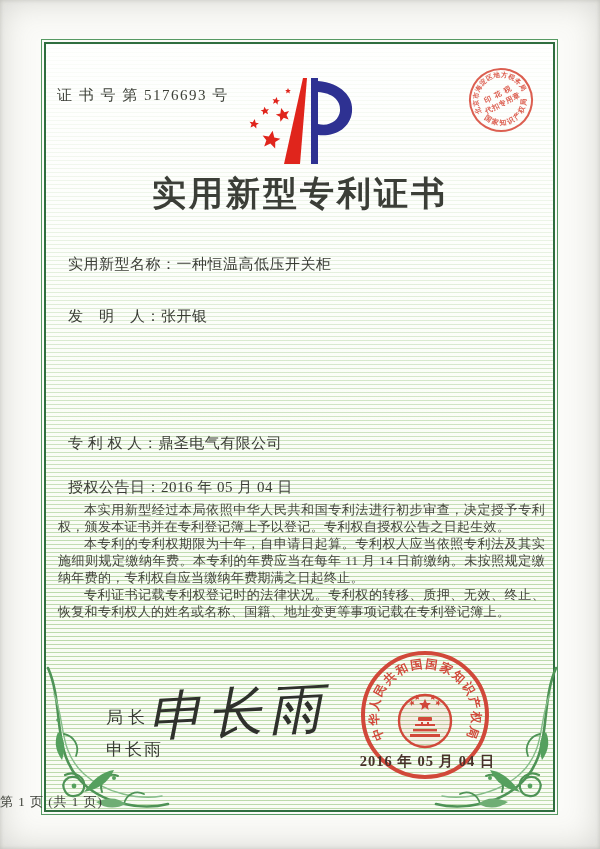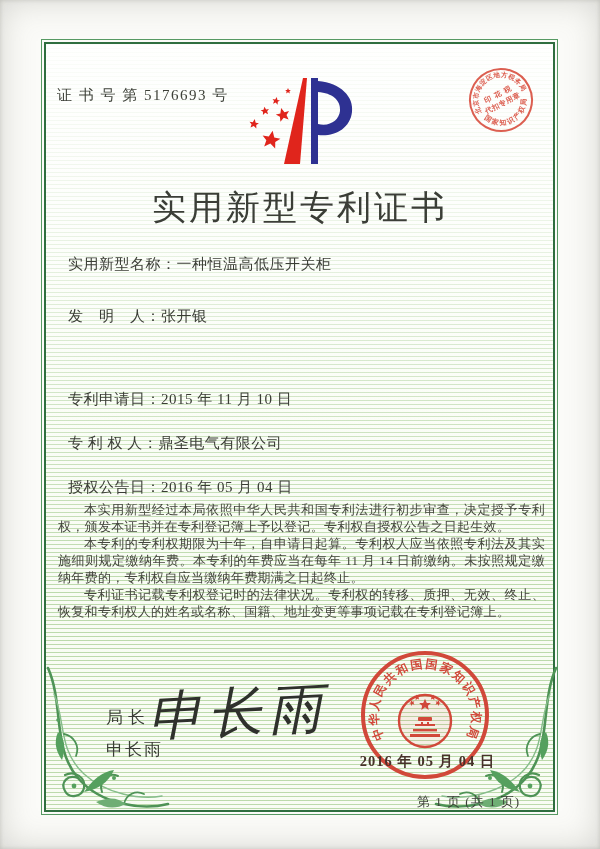--- a/index.html
+++ b/index.html
@@ -28,22 +28,22 @@
       repeating-linear-gradient(180deg, rgba(122,182,102,.42) 0px, rgba(122,182,102,.42) 1px, rgba(250,253,246,.9) 1px, rgba(250,253,246,.9) 4px);
   }
   .layer{position:absolute;inset:0;}
   
   .cert-number{
     position:absolute;left:57px;top:86px;
     font-size:15px;letter-spacing:1.5px;color:#3d4038;
   }
   .logo{position:absolute;left:238px;top:74px;}
   .title{
-    position:absolute;left:0;top:185px;width:600px;text-align:center;
-    font-size:34px;font-weight:normal;letter-spacing:3px;color:#3b3e37;
+    position:absolute;left:0;top:171px;width:600px;text-align:center;
+    font-size:34px;font-weight:bold;letter-spacing:3px;color:#3b3e37;
   }
   .field{position:absolute;left:68px;font-size:15px;color:#3a3d35;letter-spacing:.5px;white-space:nowrap;}
   .f0{top:255px}.f1{top:307px}.f2{top:346px}.f3{top:390px}.f4{top:434px}.f5{top:478px}
   .body-text{
     position:absolute;left:58px;top:501px;width:487px;
     font-size:13px;line-height:17px;color:#44463d;text-align:justify;
   }
   .body-text p{margin:0;text-indent:2em;letter-spacing:.3px;}
   .signoff-title{position:absolute;left:106px;top:706px;font-size:17px;letter-spacing:5px;color:#3a3d35;}
   .signoff-name{position:absolute;left:106px;top:738px;font-size:17px;letter-spacing:2px;color:#3a3d35;}
@@ -54,21 +54,21 @@
   }
   .seal-wrap{position:absolute;left:355px;top:645px;width:140px;height:140px;}
   .seal-wrap svg{opacity:.92;}
   .seal-date{
     position:absolute;left:345px;top:752px;width:165px;text-align:center;
     font-size:14.5px;font-weight:bold;color:#47322a;letter-spacing:1px;
   }
   .tax-stamp{position:absolute;left:436px;top:35px;width:130px;height:130px;transform:rotate(-27deg);}
   .tax-stamp svg{opacity:.88;}
   .footer{
-    position:absolute;left:0;top:793px;width:520px;text-align:right;
+    position:absolute;left:0;top:793px;width:520px;text-align:left;
     font-size:13px;color:#3c3f37;letter-spacing:1px;
   }
   .flourish-left{position:absolute;left:44px;bottom:35px;}
   .flourish-right{position:absolute;right:40px;bottom:35px;transform:scaleX(-1);}
 </style>
 </head>
 <body>
 
 <div class="page">
 
@@ -150,21 +150,20 @@
         <text fill="#d84a3a" font-size="7" font-weight="bold" letter-spacing="1.6">
           <textPath href="#taxBottomArc" startOffset="50%" text-anchor="middle">国家知识产权局</textPath>
         </text>
       </svg>
     </div>
 
     <div class="title">实用新型专利证书</div>
 
     <div class="field f0"><span>实用新型名称：</span><span>一种恒温高低压开关柜</span></div>
     <div class="field f1"><span>发　明　人：</span><span>张开银</span></div>
-    <div class="field f3"><span>专利申请日：</span><span>2015 年 11 月 10 日</span></div>
     <div class="field f4"><span>专 利 权 人：</span><span>鼎圣电气有限公司</span></div>
     <div class="field f5"><span>授权公告日：</span><span>2016 年 05 月 04 日</span></div>
 
     <div class="body-text">
       <p>本实用新型经过本局依照中华人民共和国专利法进行初步审查，决定授予专利权，颁发本证书并在专利登记簿上予以登记。专利权自授权公告之日起生效。</p>
       <p>本专利的专利权期限为十年，自申请日起算。专利权人应当依照专利法及其实施细则规定缴纳年费。本专利的年费应当在每年 11 月 14 日前缴纳。未按照规定缴纳年费的，专利权自应当缴纳年费期满之日起终止。</p>
       <p>专利证书记载专利权登记时的法律状况。专利权的转移、质押、无效、终止、恢复和专利权人的姓名或名称、国籍、地址变更等事项记载在专利登记簿上。</p>
     </div>
 
     <div class="signoff-title">局长</div>

